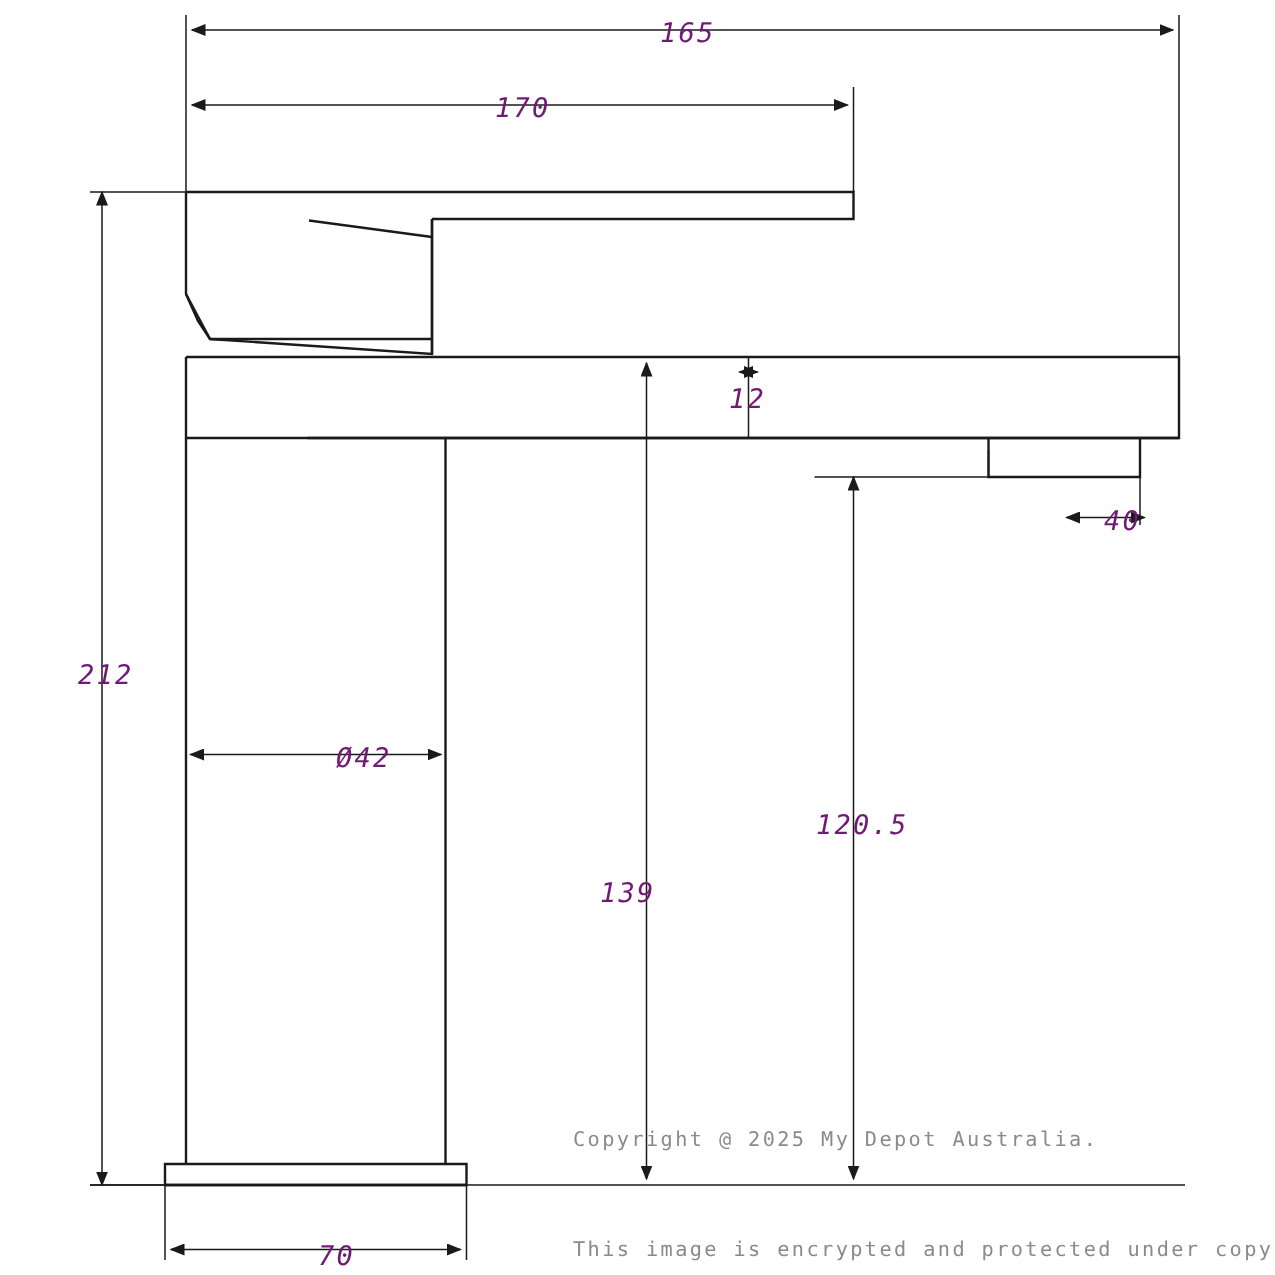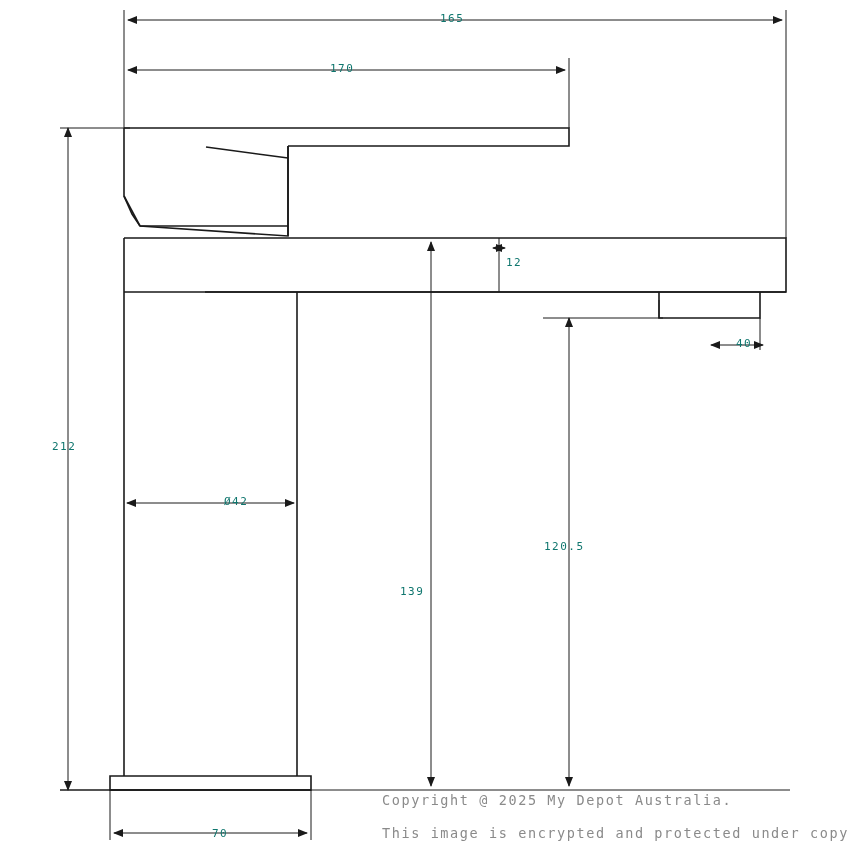--- a/index.html
+++ b/index.html
@@ -16,24 +16,25 @@
     font-family: "DejaVu Sans Mono", monospace;
   }
   #stage svg {
     position: absolute;
     left: 0;
     top: 0;
   }
   .dim-label {
     position: absolute;
     font-family: "DejaVu Sans Mono", monospace;
-    font-size: 11px;
+    font-size: 18px;
     letter-spacing: 1.5px;
-    color: #0f766e;
+    color: #701a75;
     white-space: nowrap;
+    font-style: italic;
   }
   .watermark {
     position: absolute;
     font-family: "DejaVu Sans Mono", monospace;
     font-size: 13.5px;
     letter-spacing: 1.6px;
     color: #8a8a8a;
     white-space: nowrap;
   }
 </style>
@@ -105,24 +106,24 @@
       <line x1="114" y1="833" x2="307" y2="833" marker-start="url(#arrowL)" marker-end="url(#arrowR)"></line>
       <line x1="110" y1="790" x2="110" y2="840"></line>
       <line x1="311" y1="790" x2="311" y2="840"></line>
 
       <line x1="60" y1="790" x2="790" y2="790"></line>
     </g>
   </svg>
 
   <div class="dim-label" style="left:440px; top:12px;">165</div>
   <div class="dim-label" style="left:330px; top:62px;">170</div>
-  <div class="dim-label" style="left:486px; top:256px;margin-left:20px;">12</div>
+  <div class="dim-label" style="left:486px; top:256px;">12</div>
   <div class="dim-label" style="left:736px; top:337px;">40</div>
   <div class="dim-label" style="left:52px; top:440px;">212</div>
   <div class="dim-label" style="left:192px; top:495px;margin-left:32px;">Ø42</div>
   <div class="dim-label" style="left:400px; top:585px;">139</div>
   <div class="dim-label" style="left:544px; top:540px;">120.5</div>
   <div class="dim-label" style="left:212px; top:827px;">70</div>
 
-  <div class="watermark" style="left:382px; top:752px;margin-top:40px;">Copyright @ 2025 My Depot Australia.</div>
+  <div class="watermark" style="left:382px; top:752px;">Copyright @ 2025 My Depot Australia.</div>
   <div class="watermark" style="left:382px; top:825px;">This image is encrypted and protected under copyright law.</div>
 
 </div>
 
 </body></html>

